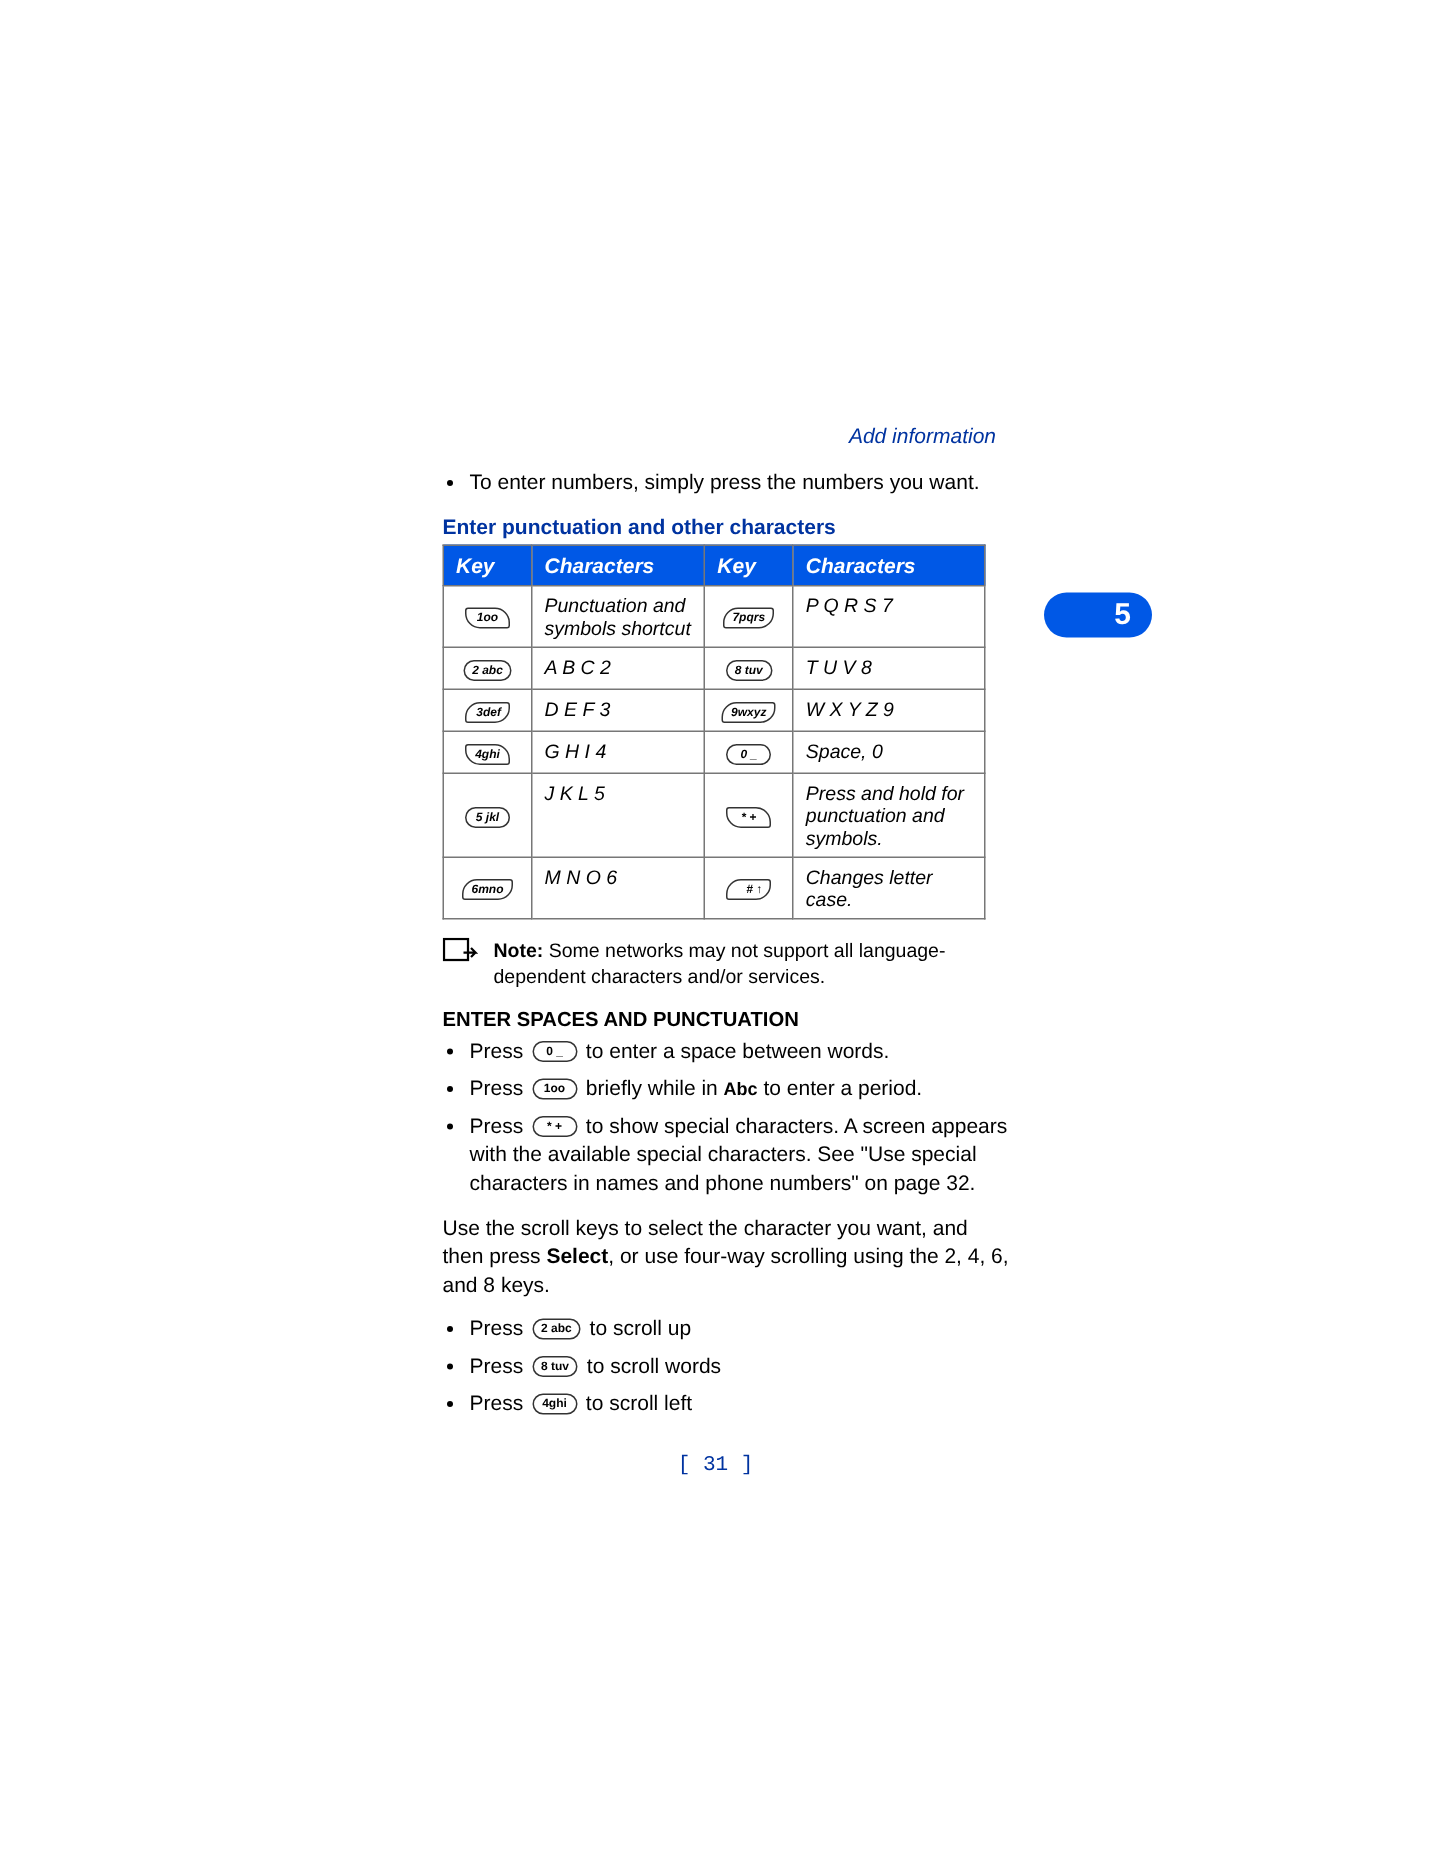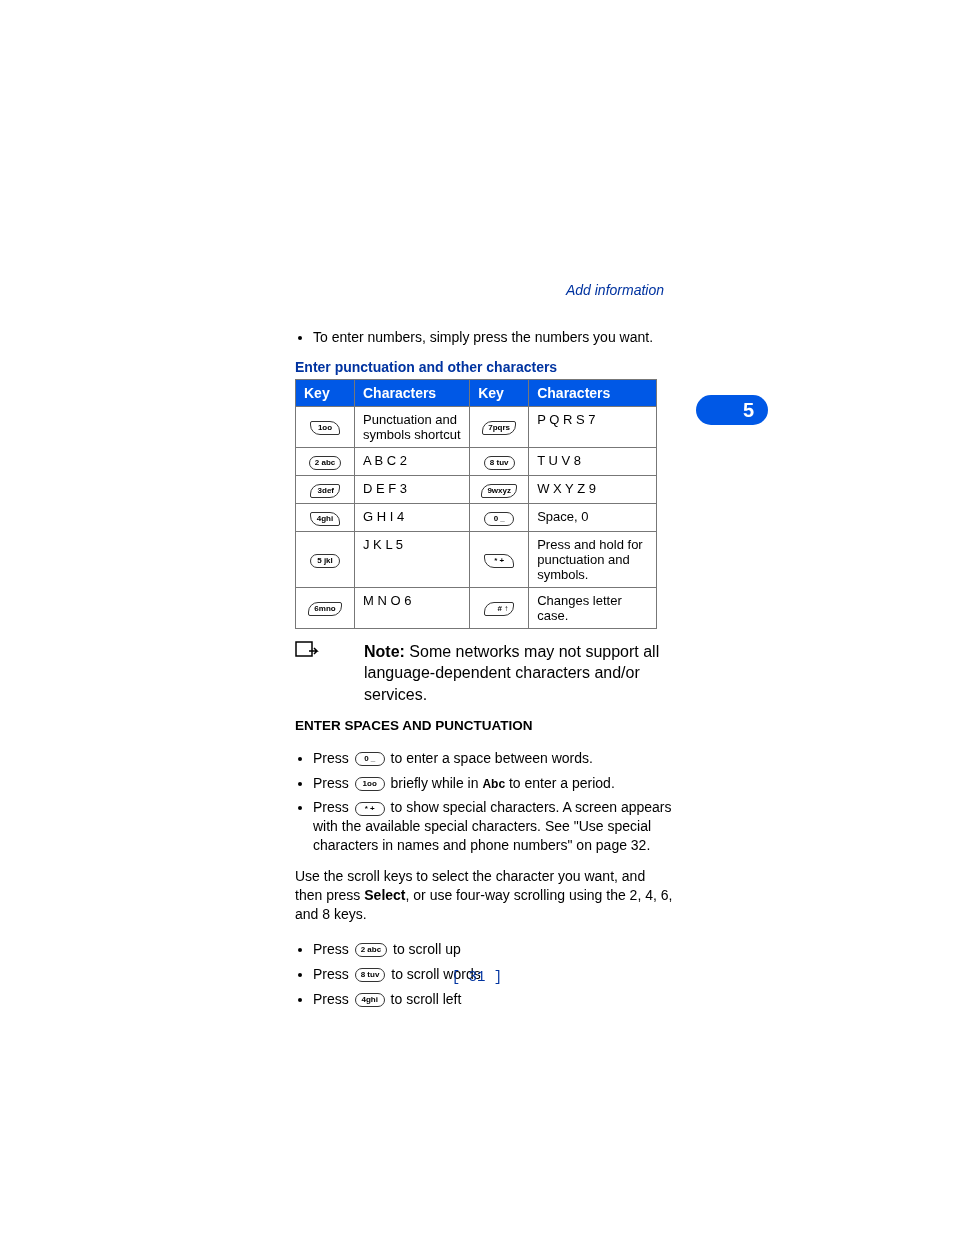--- a/index.html
+++ b/index.html
@@ -26,41 +26,42 @@
     font-style: italic;
     font-size: 14px;
   }
   .content {
     position: absolute;
     left: 295px;
     top: 312px;
     width: 380px;
   }
   .bullet-list {
-    margin: 16px 0 12px 0;
+    margin: 0 0 12px 0;
     padding-left: 18px;
   }
   .bullet-list li {
     margin-bottom: 6px;
     line-height: 1.35;
   }
   .section-heading {
     color: #0033a0;
     font-size: 14px;
     font-weight: bold;
     margin: 6px 0 4px 0;
   }
   .para {
     margin: 0 0 10px 0;
     line-height: 1.35;
   }
   table.char-table {
     border-collapse: collapse;
     width: 362px;
     margin-bottom: 12px;
+    font-style: italic;
   }
   table.char-table th {
     background: #0058e6;
     color: #fff;
     font-weight: bold;
     text-align: left;
     padding: 5px 8px;
     font-size: 14px;
     border: 1px solid #777;
   }
@@ -122,21 +123,21 @@
   .note-row {
     display: flex;
     align-items: flex-start;
     margin-bottom: 12px;
   }
   .note-icon {
     flex: 0 0 26px;
     margin-right: 8px;
   }
   .note-icon svg { width: 24px; height: 20px; }
-  .note-text { flex: 1; line-height: 1.35; font-size: 16px; margin-left: 35px;}
+  .note-text { flex: 1; line-height: 1.35; font-size: 13px;}
   .subheading {
     font-weight: bold;
     text-transform: uppercase;
     margin: 6px 0 4px 0;
     font-size: 13.5px;
   }
   .mode-icon {
     font-weight: bold;
     font-size: 12px;
     vertical-align: middle;

